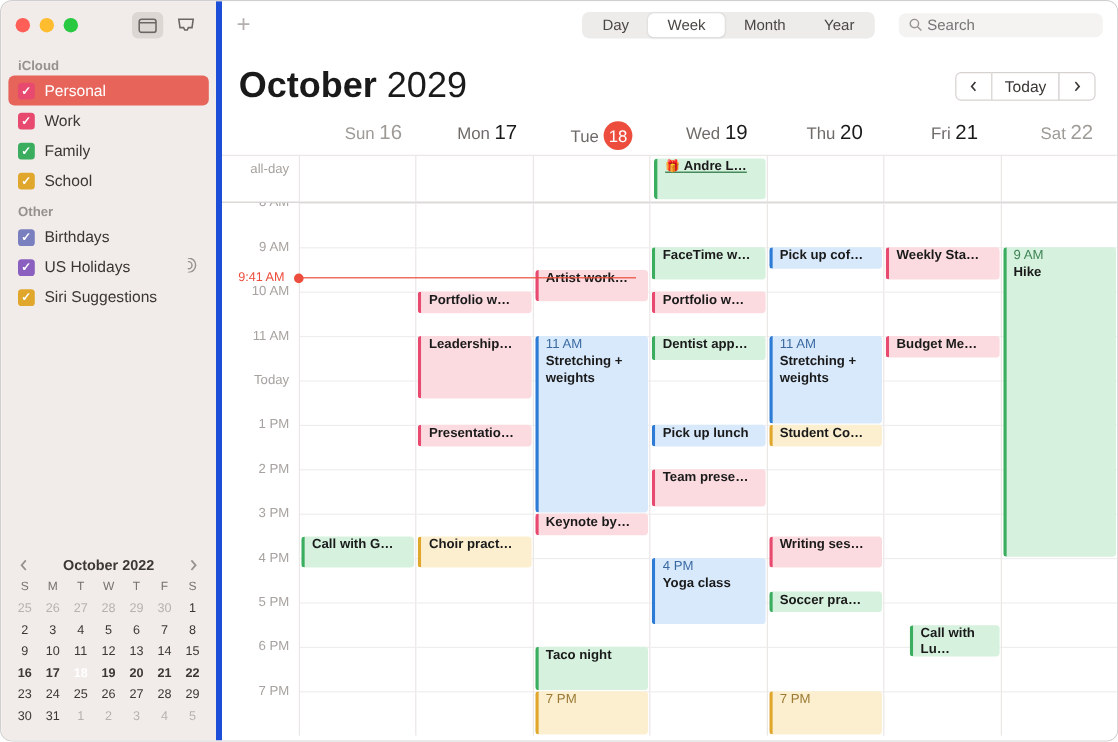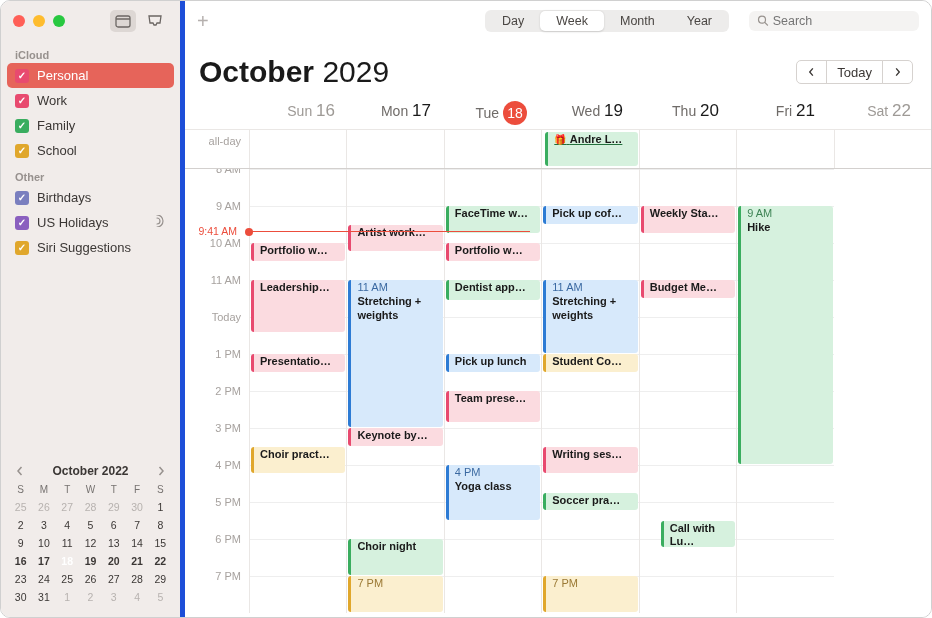--- a/index.html
+++ b/index.html
@@ -288,20 +288,37 @@
             <div class="time-slot">11 AM</div>
             <div class="time-slot">Today</div>
             <div class="time-slot">1 PM</div>
             <div class="time-slot">2 PM</div>
             <div class="time-slot">3 PM</div>
             <div class="time-slot">4 PM</div>
             <div class="time-slot">5 PM</div>
             <div class="time-slot">6 PM</div>
             <div class="time-slot">7 PM</div>
           </div>
+      <div class="day-col" style="height: 444px;">
+            <div class="hour-line" style="top: 0px;"></div>
+            <div class="hour-line" style="top: 37px;"></div>
+            <div class="hour-line" style="top: 74px;"></div>
+            <div class="hour-line" style="top: 111px;"></div>
+            <div class="hour-line" style="top: 148px;"></div>
+            <div class="hour-line" style="top: 185px;"></div>
+            <div class="hour-line" style="top: 222px;"></div>
+            <div class="hour-line" style="top: 259px;"></div>
+            <div class="hour-line" style="top: 296px;"></div>
+            <div class="hour-line" style="top: 333px;"></div>
+            <div class="hour-line" style="top: 370px;"></div>
+            <div class="hour-line" style="top: 407px;"></div>
+            <div class="evt c-family" style="top: 277.5px; height: 26.75px;">
+              <span class="title">Call with G…</span>
+            </div>
+          </div>
           <div class="day-col" style="height: 444px;">
             <div class="hour-line" style="top: 0px;"></div>
             <div class="hour-line" style="top: 37px;"></div>
             <div class="hour-line" style="top: 74px;"></div>
             <div class="hour-line" style="top: 111px;"></div>
             <div class="hour-line" style="top: 148px;"></div>
             <div class="hour-line" style="top: 185px;"></div>
             <div class="hour-line" style="top: 222px;"></div>
             <div class="hour-line" style="top: 259px;"></div>
             <div class="hour-line" style="top: 296px;"></div>
@@ -338,21 +355,21 @@
               <span class="title">Artist work…</span>
             </div>
             <div class="evt c-work" style="top: 111px; height: 147px;">
               <span class="time">11 AM</span>
               <span class="title">Stretching + weights</span>
             </div>
             <div class="evt c-personal" style="top: 259px; height: 17.5px;">
               <span class="title">Keynote by…</span>
             </div>
             <div class="evt c-family" style="top: 370px; height: 36px;">
-              <span class="title">Choir night</span>
+              <span class="title">Taco night</span>
             </div>
             <div class="evt c-school" style="top: 407px; height: 36px;">
               <span class="time">7 PM</span>
               <span class="title"></span>
             </div>
           </div>
           <div class="day-col" style="height: 444px;">
             <div class="hour-line" style="top: 0px;"></div>
             <div class="hour-line" style="top: 37px;"></div>
             <div class="hour-line" style="top: 74px;"></div>

